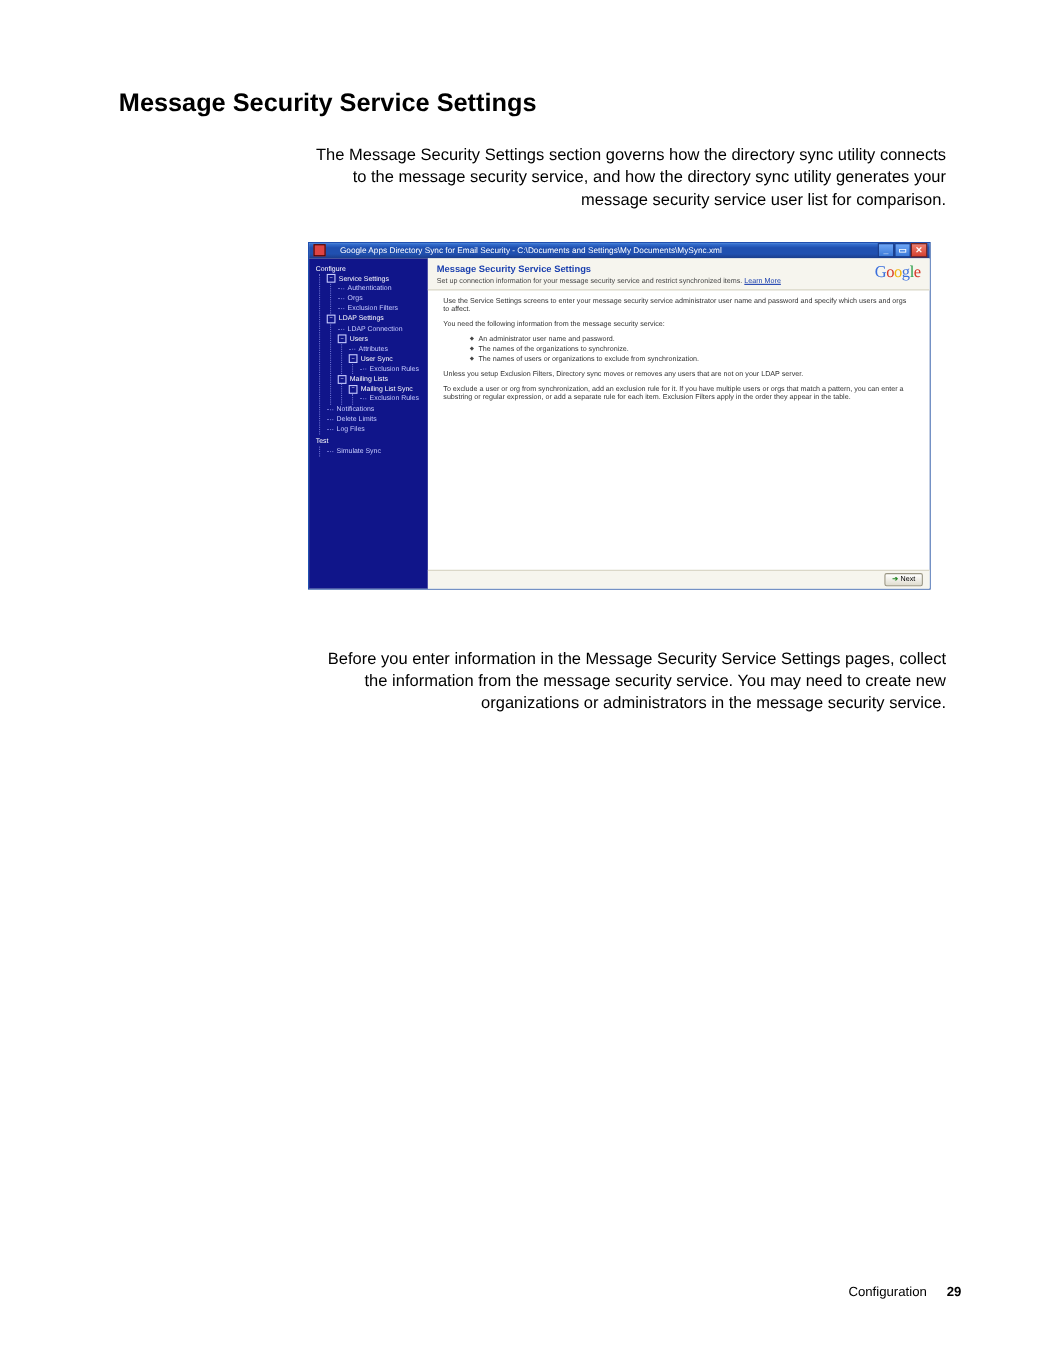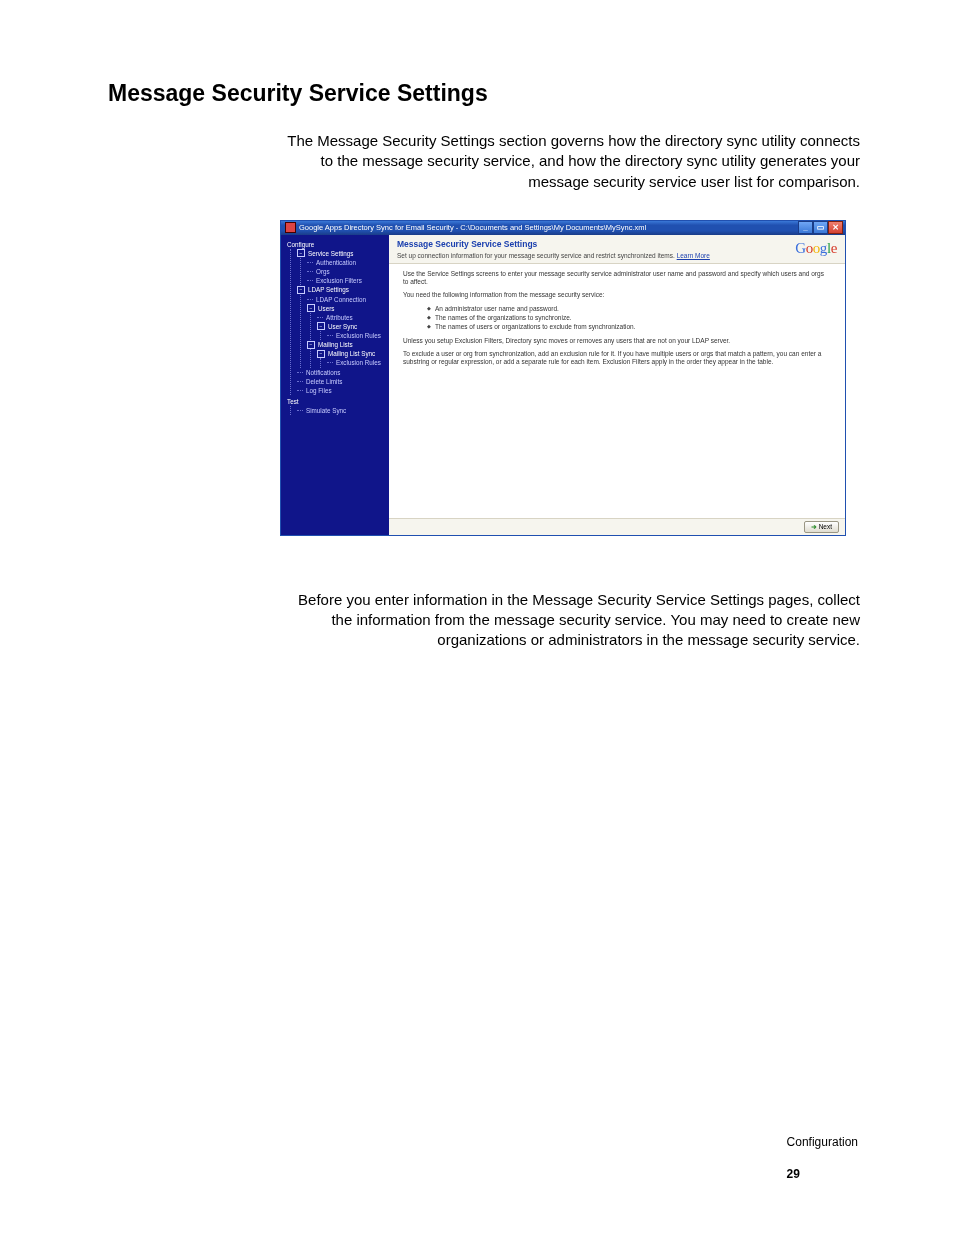--- a/index.html
+++ b/index.html
@@ -36,21 +36,21 @@
   .titlebar {
     display: flex;
     align-items: center;
     justify-content: space-between;
     height: 14px;
     padding: 0 2px 0 4px;
     background: linear-gradient(to bottom, #3a78d7, #2050b0 30%, #2050b0 70%, #1a3c88);
     color: #fff;
     font-size: 7.5px;
   }
-  .titlebar .tleft { display: flex; align-items: center; gap: 3px; }
+  .titlebar .tleft { display: flex; align-items: center; gap: 13px; }
   .app-icon {
     width: 9px; height: 9px; background: #d44; border: 1px solid #400;
   }
   .win-buttons { display: flex; gap: 0; }
   .win-btn {
     width: 13px; height: 11px;
     background: linear-gradient(#6fa6f5,#3a78d7);
     border: 1px solid #1a3c88;
     color: #fff;
     font-size: 8px; font-weight: bold;
@@ -146,23 +146,23 @@
     border-radius: 2px;
     font-size: 6.5px;
     padding: 1px 6px;
     display: flex; align-items: center; gap: 2px;
     color: #000;
   }
   .arrow-icon { color: #2a8a2a; font-weight: bold; }
 
   .footer {
     position: absolute;
-    bottom: 54px; right: 96px;
+    bottom: 54px; right: 80px;
     font-size: 12px;
-    display: flex; gap: 18px; flex-direction: column;
+    display: flex; gap: 18px;
   }
   .footer .pg { font-weight: bold; }
 </style>
 </head>
 <body>
 
 <div class="page">
   <h1 class="page-title">Message Security Service Settings</h1>
   <div class="body-text">The Message Security Settings section governs how the directory sync utility connects to the message security service, and how the directory sync utility generates your message security service user list for comparison.</div>
 

